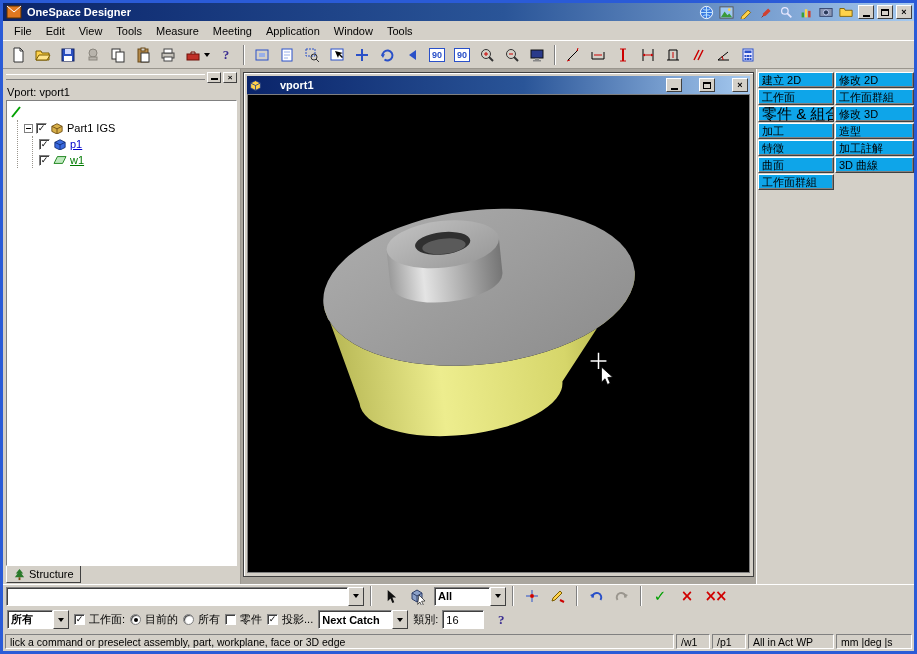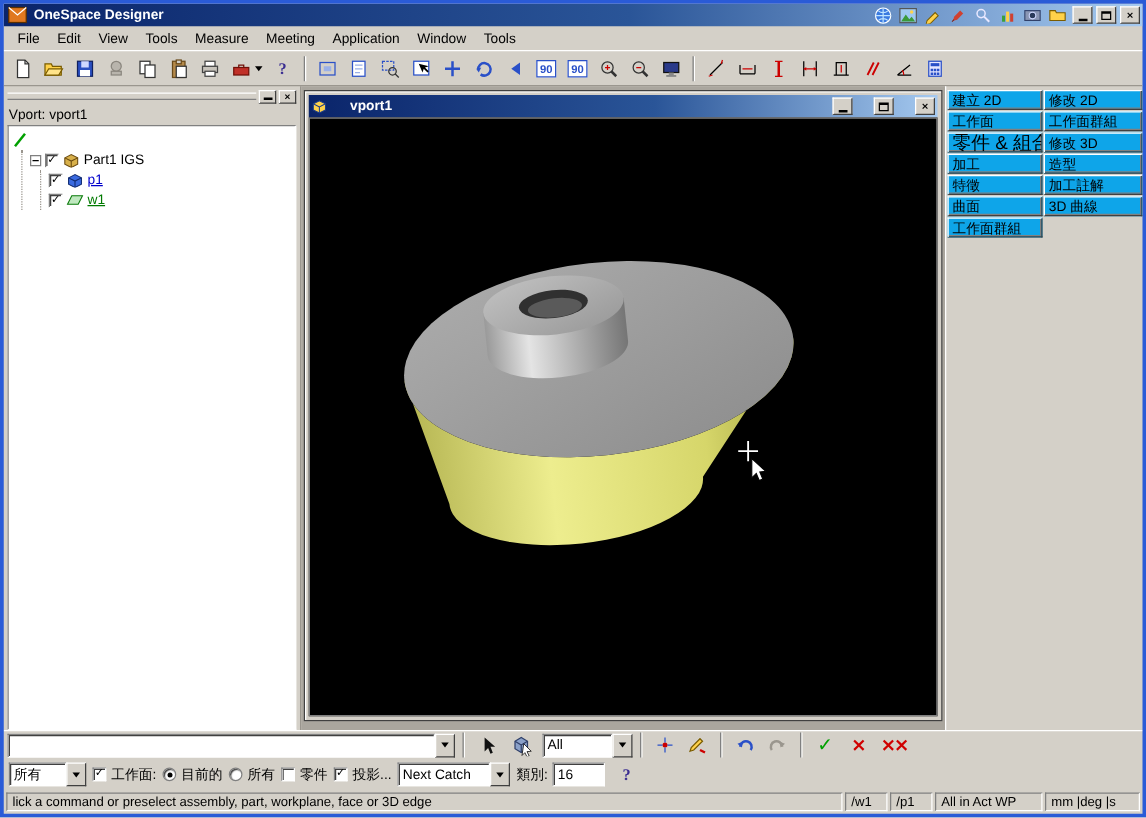--- a/index.html
+++ b/index.html
@@ -60,21 +60,21 @@
   .vcanvas svg{position:absolute;inset:0;width:100%;height:100%;}
   
   .rightpanel{width:158px;flex:0 0 auto;padding:3px 1px 0 1px;border-left:1px solid #fff;}
   .rp-grid{display:grid;grid-template-columns:76px 79px;gap:1px;}
   .rp-btn{height:16px;background:#0ea5e9;border:1px solid;border-color:#fff #404040 #404040 #fff;
           box-shadow:inset -1px -1px 0 #808080;display:flex;align-items:center;padding:0 3px;
           font-size:11px;white-space:nowrap;overflow:hidden;}
   
   .cmdrow1{height:23px;display:flex;align-items:center;padding:1px 3px;gap:2px;flex:0 0 auto;border-top:1px solid #fff;}
   .cmdrow2{height:25px;display:flex;align-items:center;padding:1px 4px;gap:5px;flex:0 0 auto;}
-  .combo{display:flex;height:19px;flex:0 0 auto;}
+  .combo{display:flex;height:19px;flex:0 0 auto;font-weight:bold;}
   .combo-field{background:#fff;border:1px solid;border-color:#808080 #fff #fff #808080;box-shadow:inset 1px 1px 0 #404040;
                display:flex;align-items:center;padding:0 3px;flex:1;overflow:hidden;white-space:nowrap;}
   .combo-btn{width:16px;background:#d4d0c8;border:1px solid;border-color:#fff #404040 #404040 #fff;
              display:flex;align-items:center;justify-content:center;}
   input.field{height:19px;background:#fff;border:1px solid;border-color:#808080 #fff #fff #808080;
               box-shadow:inset 1px 1px 0 #404040;font:11px "Liberation Sans",sans-serif;padding:0 3px;}
   .bbtn{width:24px;height:21px;display:flex;align-items:center;justify-content:center;flex:0 0 auto;}
   .chk-glyph{color:#00a000;font:bold 15px "DejaVu Sans",sans-serif;}
   .x-glyph{color:#d00000;font:bold 15px "DejaVu Sans",sans-serif;letter-spacing:-2px;}
   .radio{width:11px;height:11px;border-radius:50%;background:#fff;border:1px solid #808080;
@@ -400,20 +400,29 @@
               <span class="cb">
                   <span>✓</span>
                 </span>
               <svg width="14" height="12" viewBox="0 0 16 14">
                   <path d="M1 11l4-8h10l-4 8z" fill="#bfe8bf" stroke="#0a7a0a"></path>
                 </svg>
               <span class="link-w">w1</span>
             </div>
           </div>
         </div>
+      </div>
+      <div class="tabrow">
+        <span class="structab">
+          <svg width="13" height="13" viewBox="0 0 14 14">
+              <path d="M7 1L3 6h2L2 10h10L9 6h2z" fill="#2a7a2a"></path>
+              <rect x="6" y="10" width="2" height="3" fill="#7a4a10"></rect>
+            </svg>
+          <span>Structure</span>
+        </span>
       </div>
     </div>
 
     <div class="mdi">
       <div class="vwin">
         <div class="vtitle">
           <svg width="13" height="13" viewBox="0 0 16 16">
               <path d="M2 5l6-3 6 3v6l-6 3-6-3z" fill="#ffd24a" stroke="#1a3a8a"></path>
               <path d="M2 5l6 3 6-3M8 8v6" fill="none" stroke="#1a3a8a"></path>
             </svg>

